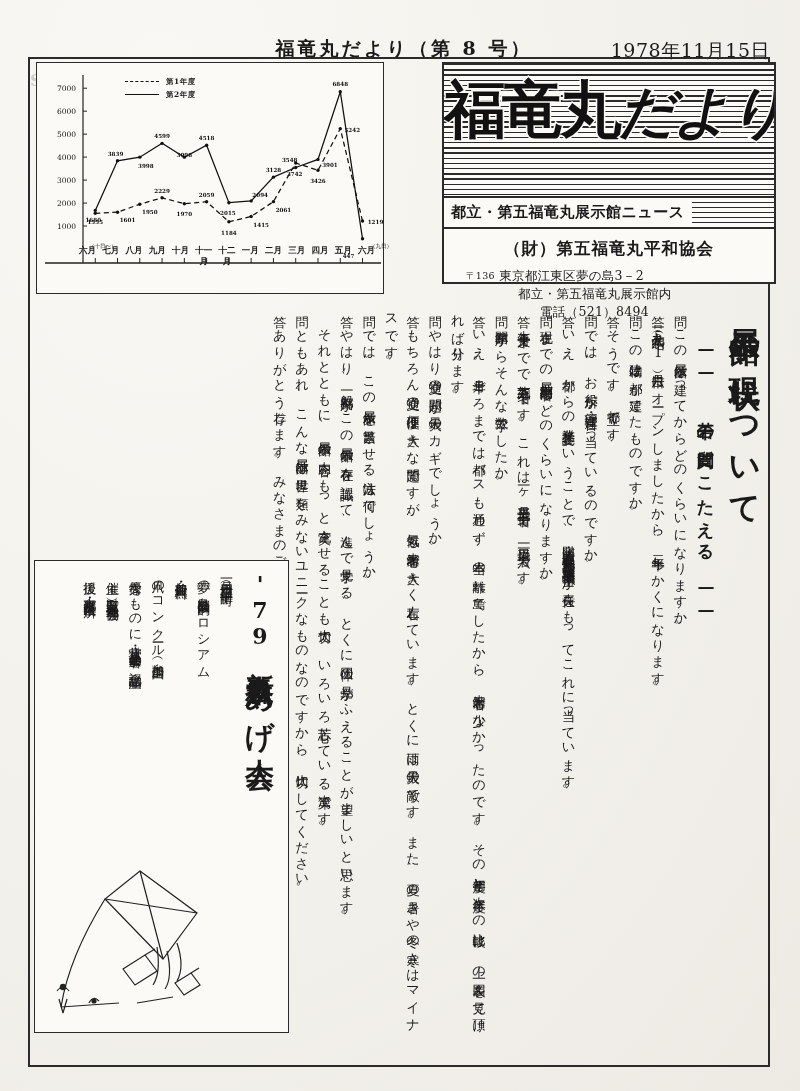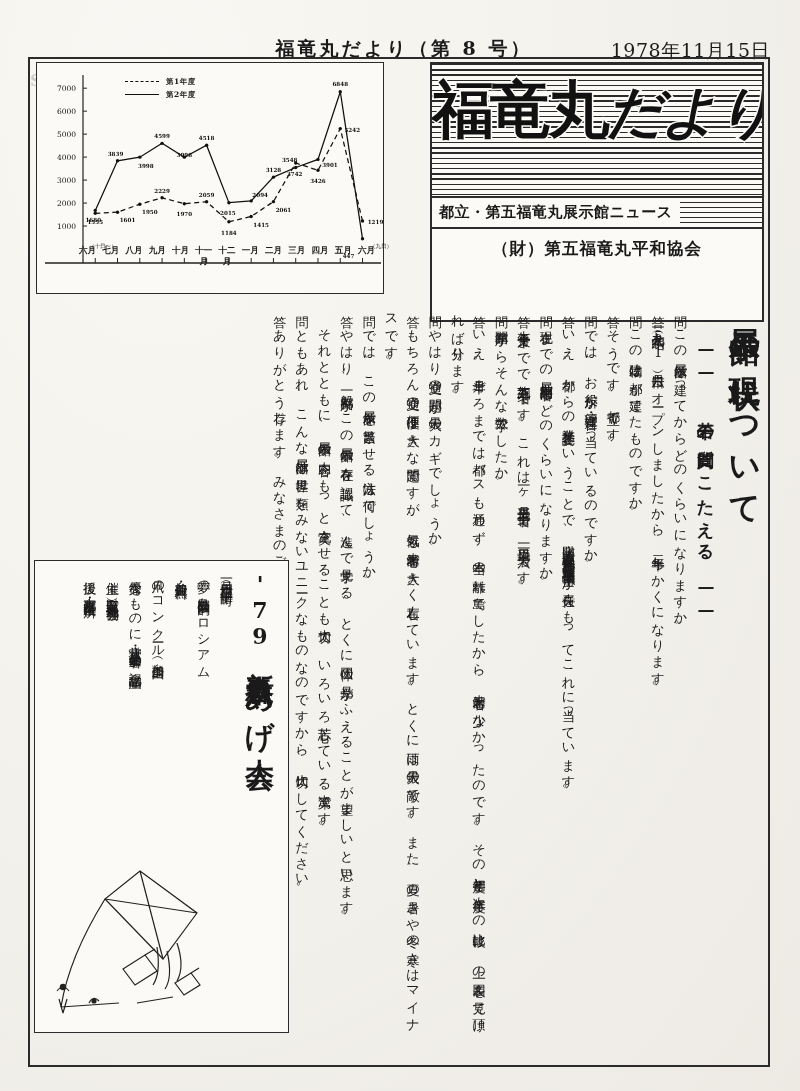--- a/index.html
+++ b/index.html
@@ -65,21 +65,21 @@
     font-weight:bold;position:relative;
   }
   .xtick .sub{
     position:absolute;font-size:5.5px;font-weight:normal;line-height:1;
     white-space:nowrap;
   }
   .xtick.first .sub{left:12px;top:-1px;}
   .xtick.last .sub{left:14px;top:-1px;}
   
   .mastbox{
-    position:absolute;right:36px;top:62px;width:334px;height:260px;
+    position:absolute;right:24px;top:62px;width:334px;height:222px;
     border:2px solid #2b2b2b;background:#fbfaf6;box-sizing:border-box;
   }
   .logo-area{
     position:relative;height:132px;border-bottom:1.5px solid #2b2b2b;
     background:repeating-linear-gradient(to bottom,#2b2b2b 0 1.4px,#fbfaf6 1.4px 5.2px);
     overflow:hidden;
   }
   .logo-text{
     position:absolute;left:0;right:0;top:4px;
     text-align:center;font-size:62px;font-weight:bold;
@@ -295,20 +295,25 @@
   </div>
 
   <div class="mastbox">
     <div class="logo-area">
       <div class="logo-text"><span class="big">福竜丸</span><span class="cursive">だより</span></div>
     </div>
     <div class="subbar">
       <span>都立・第五福竜丸展示館ニュース</span>
     </div>
     <div class="org">（財）第五福竜丸平和協会</div>
+    <div class="addr">
+      <div class="l1"><span class="zip">〒136</span> <span>東京都江東区夢の島3－2</span></div>
+      <div class="l2">都立・第五福竜丸展示館内</div>
+      <div class="l3">電話（521）8494</div>
+    </div>
   </div>
 
   <div class="article" id="article">
     <div class="headline">展示館の現状について</div>
     <div class="subhead">—— 若干の質問にこたえる ——</div>
   <div class="vcol">問　この展示館は建ってからどのくらいになりますか。</div>
       <div class="vcol">答　一九七六年（昭51）六月十日にオープンしましたから、二年半ちかくになります。</div>
       <div class="vcol">問　この建物は都が建てたものですか。</div>
       <div class="vcol">答　そうです。都立です。</div>
       <div class="vcol">問　では、お役所が管理・運営に当っているのですか。</div>

